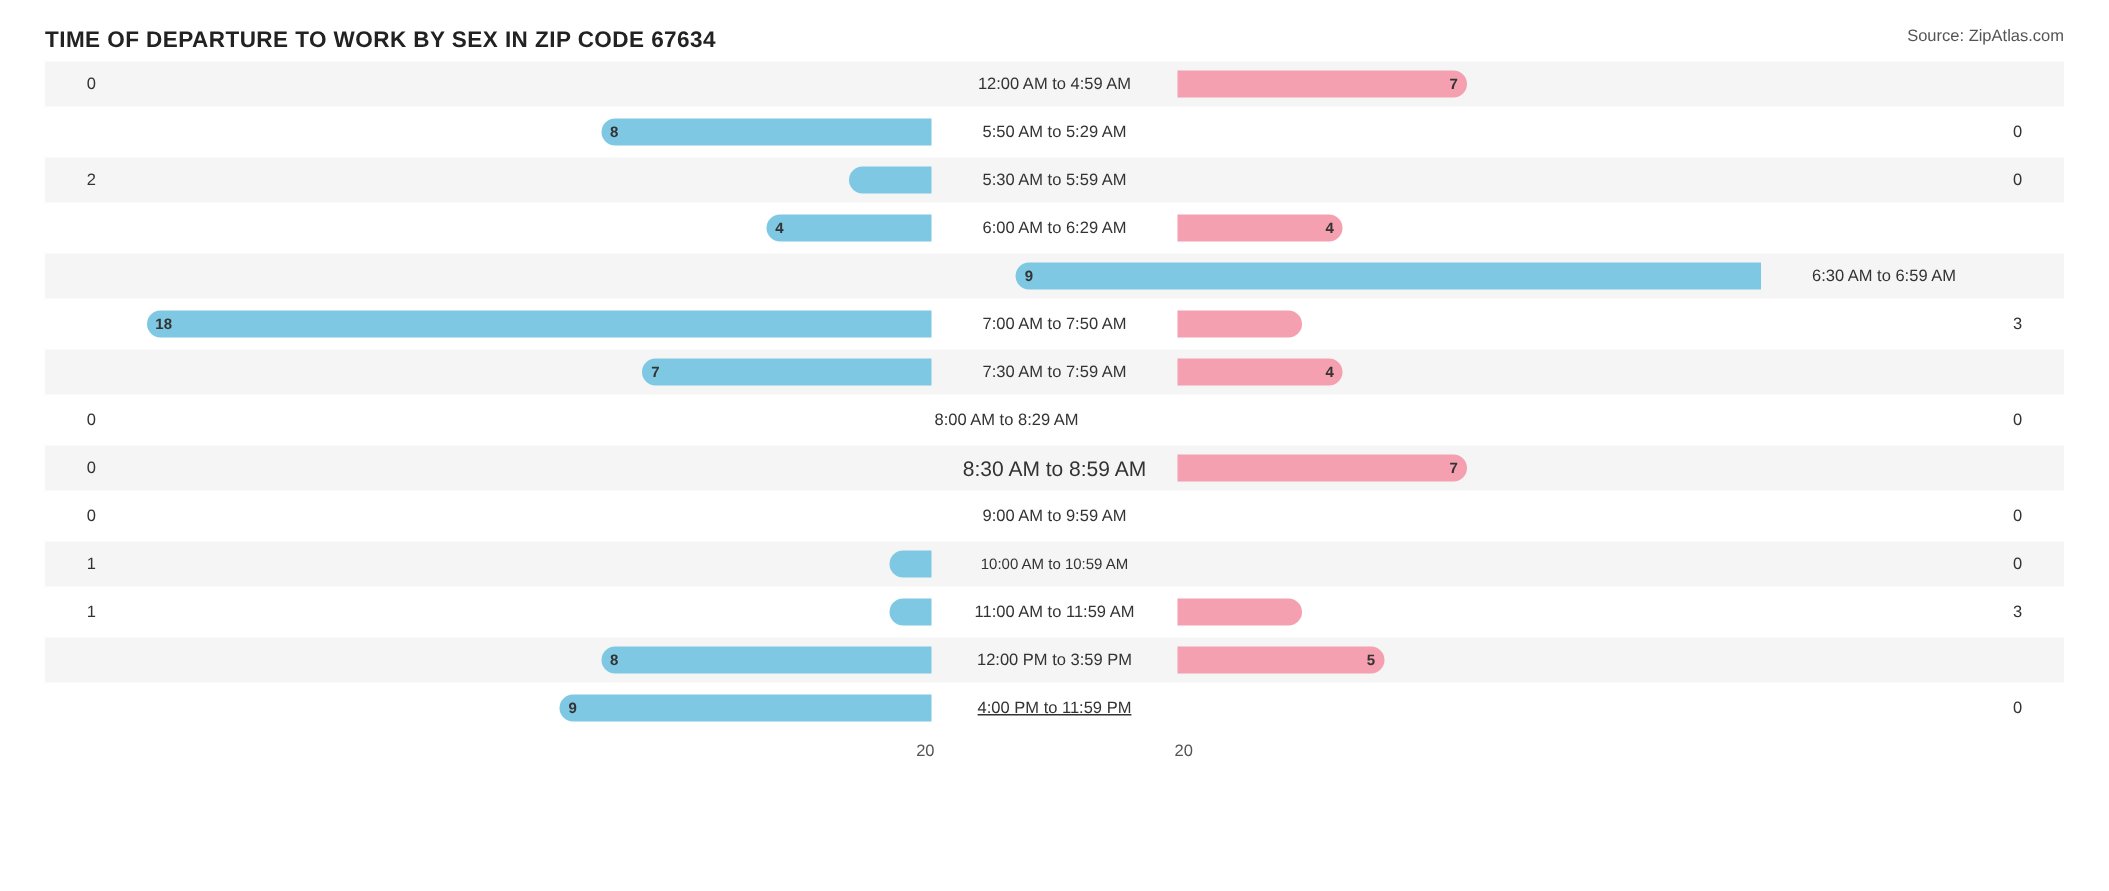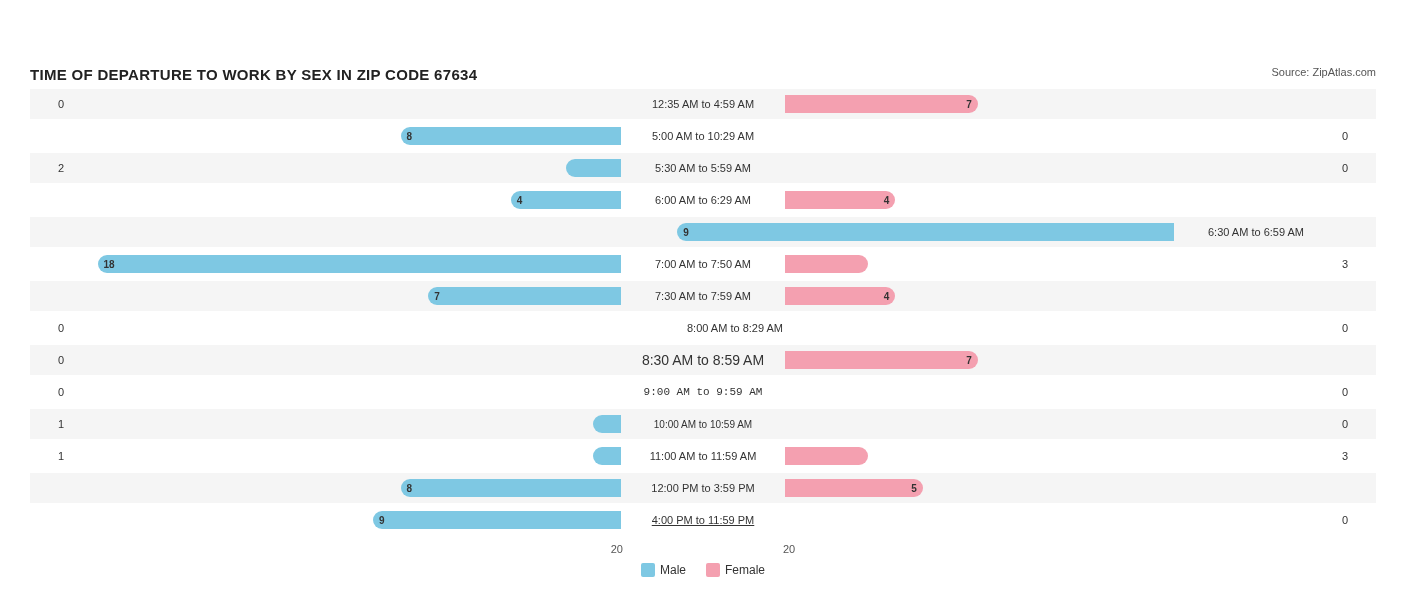--- a/index.html
+++ b/index.html
@@ -8,21 +8,20 @@
       font-family: Arial, sans-serif;
       width: 1406px;
       height: 594px;
       overflow: hidden;
     }
     .chart-container {
       width: 1406px;
       height: 436px;
       padding: 18px 30px 20px 30px;
       position: relative;
-      margin-top: 48px;
     }
     .chart-title {
       font-size: 15px;
       font-weight: bold;
       color: #222;
       text-align: left;
       margin-bottom: 6px;
       letter-spacing: 0.3px;
     }
     .source-text {
@@ -158,38 +157,38 @@
   <div class="chart-title">TIME OF DEPARTURE TO WORK BY SEX IN ZIP CODE 67634</div>
   <div class="source-text">Source: ZipAtlas.com</div>
 
   <div class="chart-area" id="chart-rows">
       <div class="row">
       <div class="left-value">0</div>
       <div class="bars-section">
         <div class="male-bar-area">
           
         </div>
-        <div class="label-center" style="font-size:11px;color:#333;text-align:center;white-space:nowrap;">12:35 AM to 4:59 AM</div>
+        <div class="label-center" style="font-size:11px;color:#333;text-align:center;white-space:nowrap;">12:00 AM to 4:59 AM</div>
         <div class="female-bar-area">
           <div class="female-bar" style="width:35%; min-width:10px; border-radius:0 9px 9px 0; justify-content:flex-end; padding-right:6px;">
           <span style="font-size:10px;color:#333;font-weight:bold;">7</span>
         </div>
         </div>
       </div>
       <div class="right-value"></div>
     </div>
       <div class="row">
       <div class="left-value"></div>
       <div class="bars-section">
         <div class="male-bar-area">
           <div class="male-bar" style="width:40%; min-width:10px; border-radius:9px 0 0 9px; justify-content:flex-start; padding-left:6px;">
           <span style="font-size:10px;color:#333;font-weight:bold;">8</span>
         </div>
         </div>
-        <div class="label-center" style="font-size:11px;color:#333;text-align:center;white-space:nowrap;">5:00 AM to 10:29 AM</div>
+        <div class="label-center" style="font-size:11px;color:#333;text-align:center;white-space:nowrap;">5:50 AM to 5:29 AM</div>
         <div class="female-bar-area">
           
         </div>
       </div>
       <div class="right-value">0</div>
     </div>
       <div class="row">
       <div class="left-value">2</div>
       <div class="bars-section">
         <div class="male-bar-area">
@@ -264,21 +263,21 @@
         </div>
       </div>
       <div class="right-value"></div>
     </div>
       <div class="row">
       <div class="left-value">0</div>
       <div class="bars-section">
         <div class="male-bar-area">
           
         </div>
-        <div class="label-center" style="font-size:11px;color:#333;text-align:right;white-space:nowrap;">8:00 AM to 8:29 AM</div>
+        <div class="label-center" style="font-size:11px;color:#333;text-align:left;white-space:nowrap;">8:00 AM to 8:29 AM</div>
         <div class="female-bar-area">
           
         </div>
       </div>
       <div class="right-value">0</div>
     </div>
       <div class="row">
       <div class="left-value">0</div>
       <div class="bars-section">
         <div class="male-bar-area">
@@ -292,21 +291,21 @@
         </div>
       </div>
       <div class="right-value"></div>
     </div>
       <div class="row">
       <div class="left-value">0</div>
       <div class="bars-section">
         <div class="male-bar-area">
           
         </div>
-        <div class="label-center" style="font-size:11px;color:#333;text-align:center;white-space:nowrap;font-family:Liberation Mono, monospace;">9:00 AM to 9:59 AM</div>
+        <div class="label-center" style="font-size:11px;color:#333;text-align:center;white-space:nowrap;">9:00 AM to 9:59 AM</div>
         <div class="female-bar-area">
           
         </div>
       </div>
       <div class="right-value">0</div>
     </div>
       <div class="row">
       <div class="left-value">1</div>
       <div class="bars-section">
         <div class="male-bar-area">
@@ -378,23 +377,13 @@
       </div>
       <div class="axis-label-center"></div>
       <div class="axis-half" style="justify-content:flex-start;">
         <span style="font-size:11px;color:#555;"></span>
         <span style="font-size:11px;color:#555;">20</span>
       </div>
     </div>
     <div class="axis-right-spacer"></div>
   </div>
 
-  <div class="legend">
-    <div class="legend-item">
-      <div class="legend-box" style="background:#7ec8e3;"></div>
-      <span>Male</span>
-    </div>
-    <div class="legend-item">
-      <div class="legend-box" style="background:#f4a0b0;"></div>
-      <span>Female</span>
-    </div>
-  </div>
 </div>
 
 </body></html>

